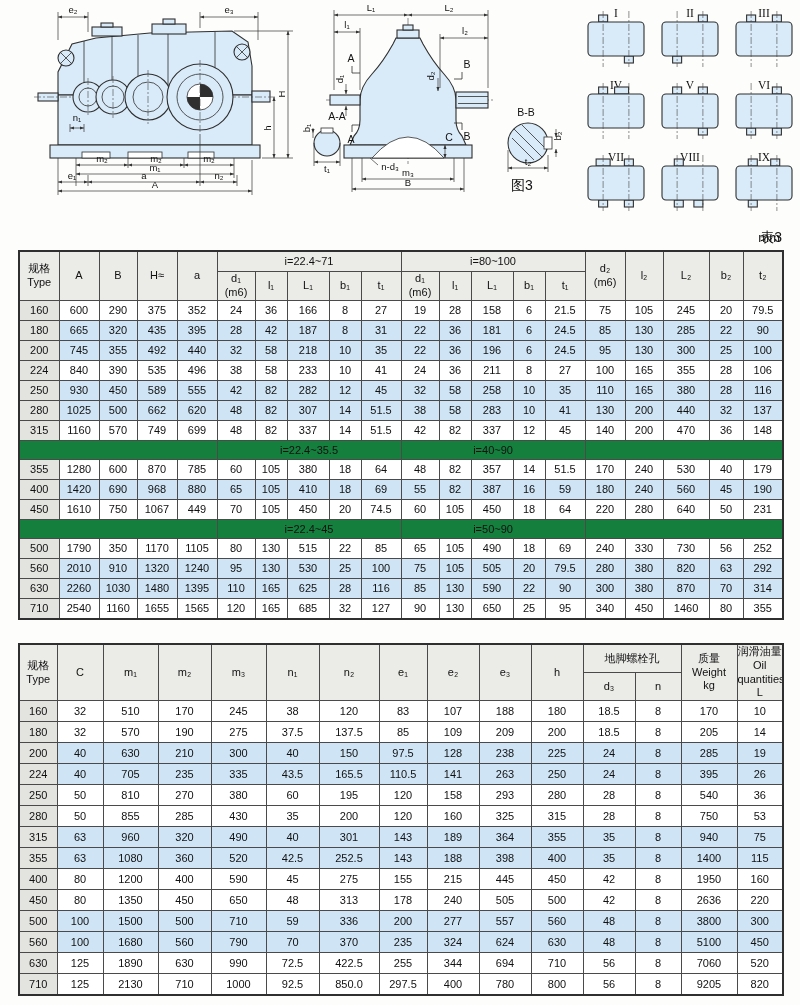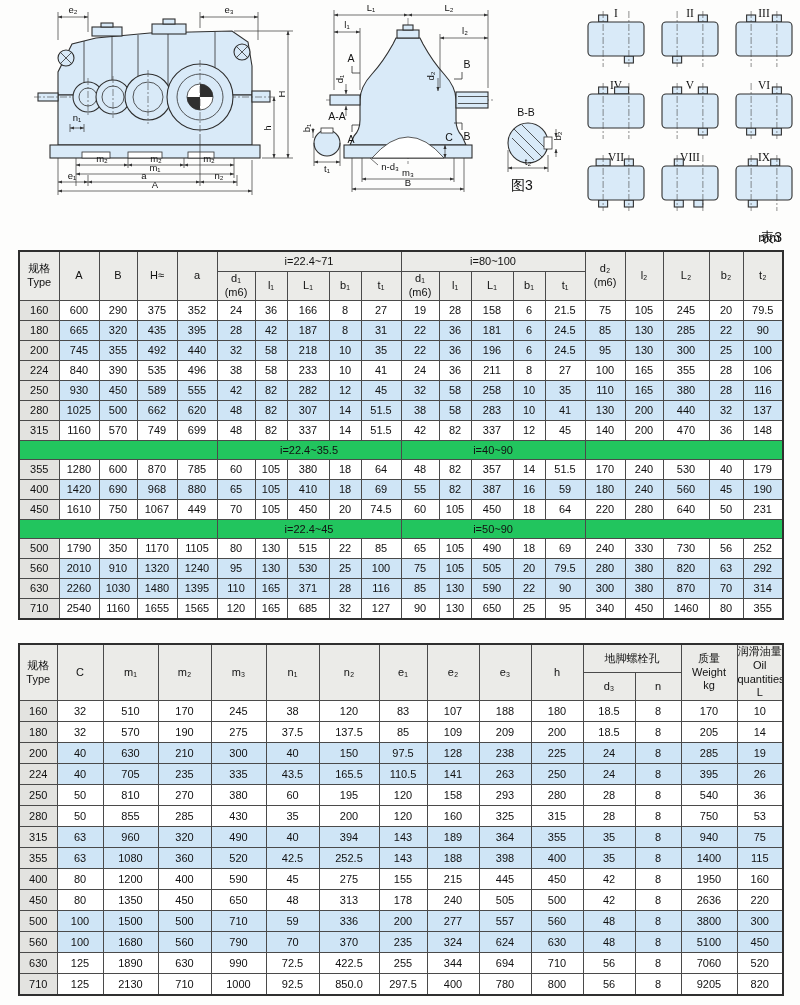--- a/index.html
+++ b/index.html
@@ -23,21 +23,21 @@
        border:2px solid #2f2f2f;}
   #t1{top:250px;}
   #t2{top:643px;}
   .tbl td{border:1px solid #4a4a4a;text-align:center;vertical-align:middle;
           font-size:11px;padding:0;height:19px;background:#fff;overflow:hidden;}
   #t2 td{height:20px;}
   .tbl td.hdr{background:#ebebe8;white-space:pre-line;line-height:1.25;}
   .tbl td.typecol{background:#e3e3e0;}
   .tbl tr.shade td{background:#cfe5f6;}
   .tbl tr.shade td.typecol{background:#e3e3e0;}
-  .tbl td.subhd{background:#22c55e;height:18px;}
+  .tbl td.subhd{background:#15803d;height:18px;}
 </style>
 </head>
 <body>
 
 <svg id="drawings" width="800" height="228" viewBox="0 0 800 228">
   <defs>
     <marker id="ar" viewBox="0 0 10 10" refX="9" refY="5" markerWidth="7" markerHeight="7" orient="auto-start-reverse">
       <path d="M0,1.5 L9.5,5 L0,8.5 z" fill="#333"></path>
     </marker>
   </defs>
@@ -620,21 +620,21 @@
         <td>292</td>
       </tr>
       <tr class="shade">
         <td class="typecol">630</td>
         <td>2260</td>
         <td>1030</td>
         <td>1480</td>
         <td>1395</td>
         <td>110</td>
         <td>165</td>
-        <td>371</td>
+        <td>625</td>
         <td>28</td>
         <td>116</td>
         <td>85</td>
         <td>130</td>
         <td>590</td>
         <td>22</td>
         <td>90</td>
         <td>300</td>
         <td>380</td>
         <td>870</td>
@@ -813,21 +813,21 @@
         <td>750</td>
         <td>53</td>
       </tr>
       <tr class="shade">
         <td class="typecol">315</td>
         <td>63</td>
         <td>960</td>
         <td>320</td>
         <td>490</td>
         <td>40</td>
-        <td>394</td>
+        <td>301</td>
         <td>143</td>
         <td>189</td>
         <td>364</td>
         <td>355</td>
         <td>35</td>
         <td>8</td>
         <td>940</td>
         <td>75</td>
       </tr>
       <tr class="shade">

